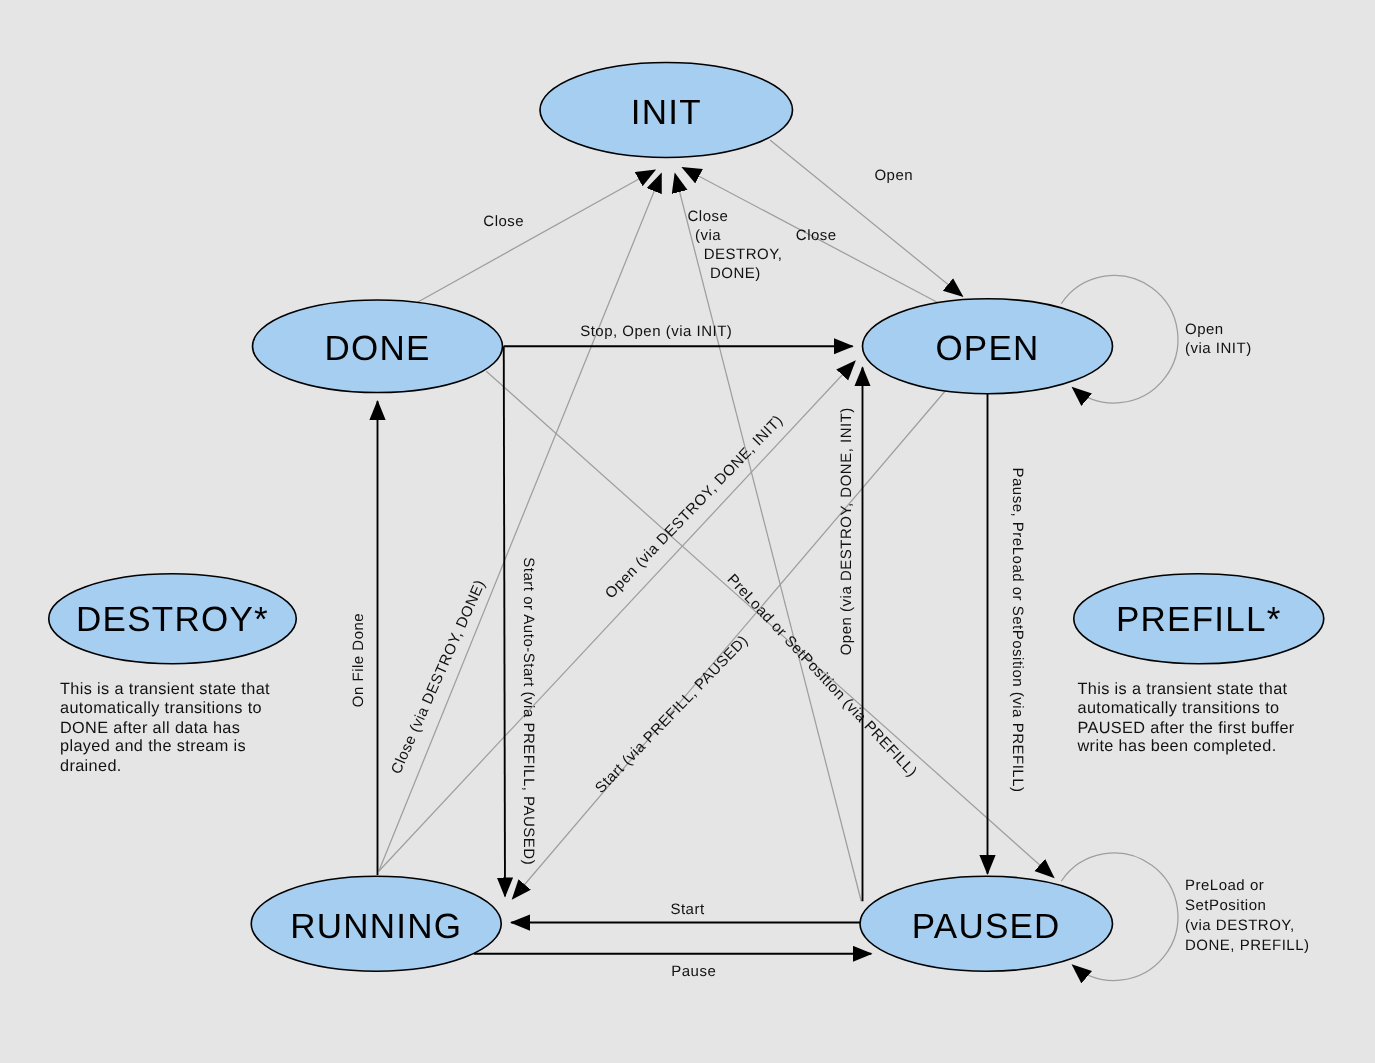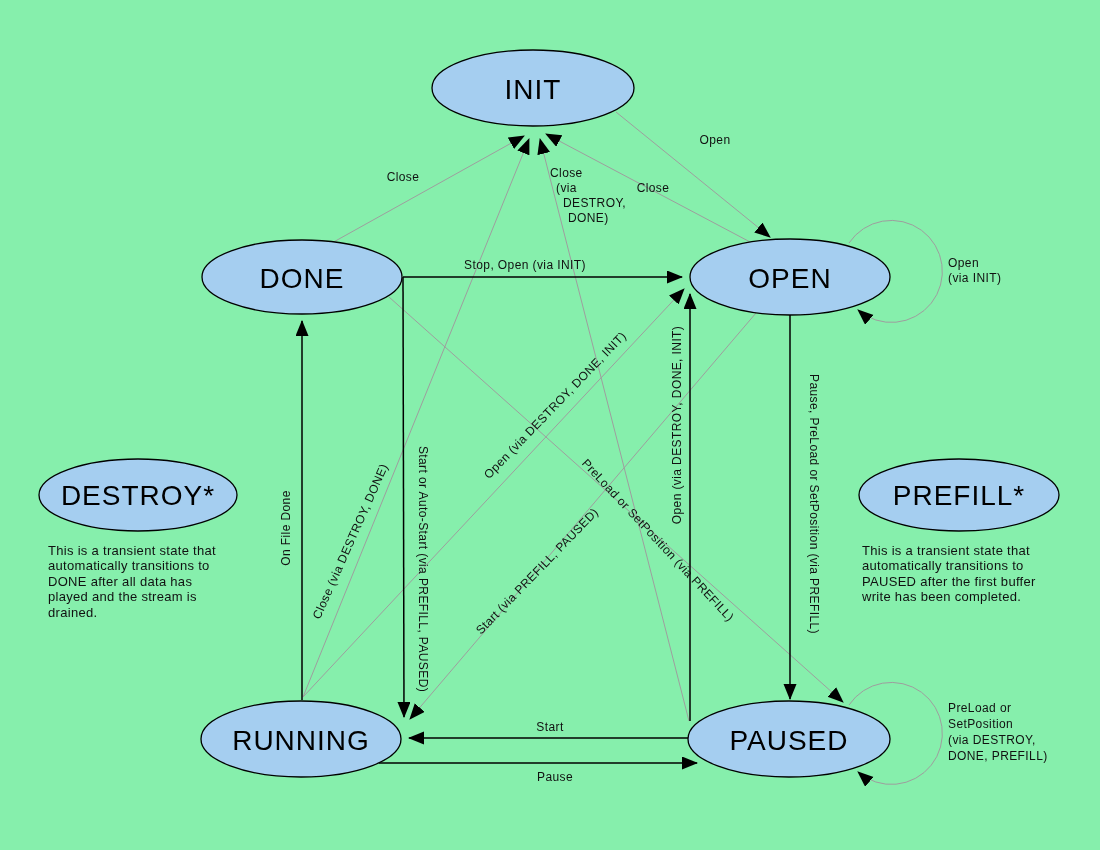--- a/index.html
+++ b/index.html
@@ -1,16 +1,16 @@
 <!DOCTYPE html>
 <html><head>
 <meta charset="utf-8">
 <style>
   html,body{margin:0;padding:0;background:#ffffff;}
-  .stage{width:1100px;height:850px;position:relative;background:#86efac;overflow:hidden;}
+  .stage{width:1100px;height:850px;position:relative;background:#e5e5e5;overflow:hidden;}
   svg{display:block;font-family:"Liberation Sans","DejaVu Sans",sans-serif;}
   .state-shape{fill:#a5cef0;stroke:#000000;stroke-width:1.3px;}
   .state-label{font-size:28px;fill:#000000;letter-spacing:1px;text-anchor:middle;}
   .edge-gray{stroke:#9e9e9e;stroke-width:1px;fill:none;}
   .edge-black{stroke:#000000;stroke-width:1.5px;fill:none;}
   .lbl{font-size:12px;fill:#111111;text-anchor:middle;letter-spacing:0.4px;}
   .lbl-start{text-anchor:start;}
   .note{font-size:13px;fill:#111111;text-anchor:start;letter-spacing:0.3px;}
 </style>
 </head>

